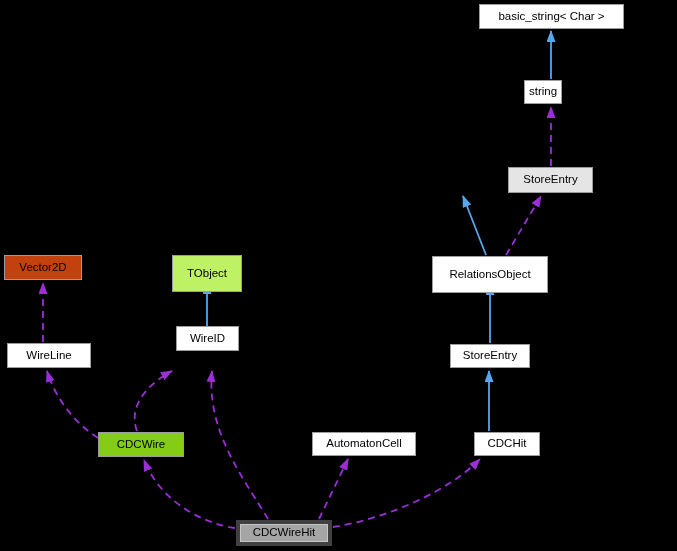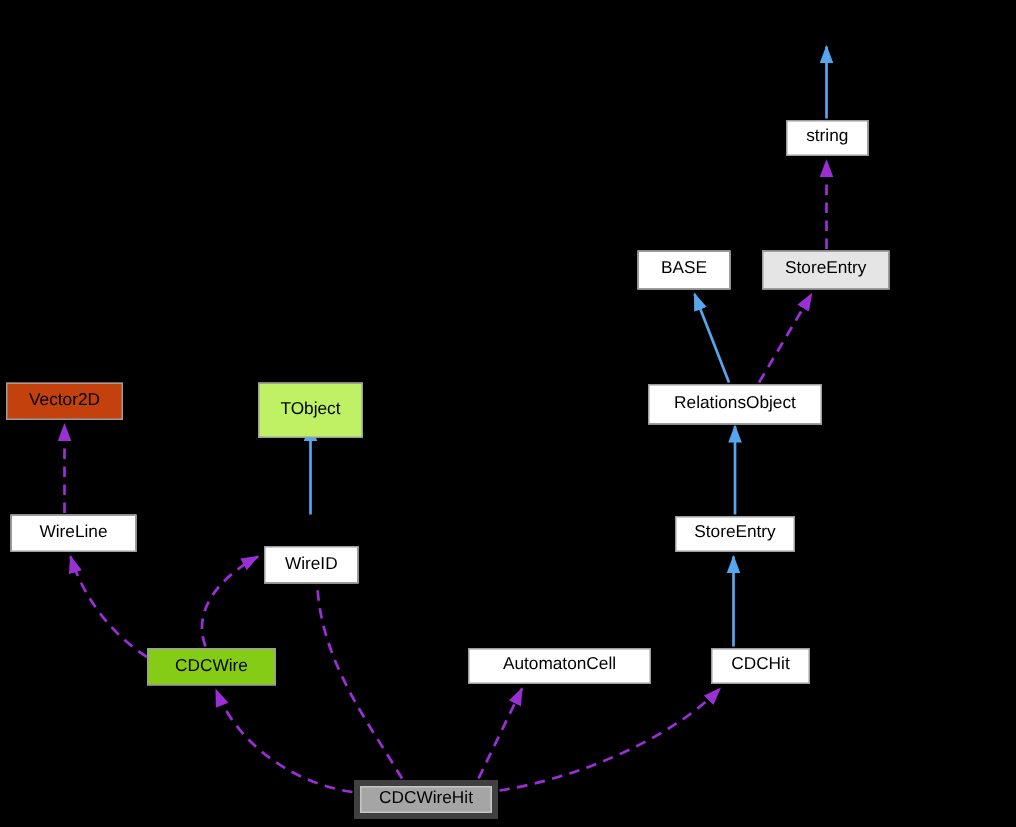--- a/index.html
+++ b/index.html
@@ -72,27 +72,27 @@
       <path d="M506,255 L541,196" fill="none" stroke="#9b2fd6" stroke-width="1.8" stroke-dasharray="7,5" marker-end="url(#arrow-usage)"></path>
       <path d="M43,342 L43,283" fill="none" stroke="#9b2fd6" stroke-width="1.8" stroke-dasharray="7,5" marker-end="url(#arrow-usage)"></path>
       <path d="M98,438 C76,424 56,400 47,371" fill="none" stroke="#9b2fd6" stroke-width="1.8" stroke-dasharray="7,5" marker-end="url(#arrow-usage)"></path>
       <path d="M137,431 C128,407 146,385 172,371" fill="none" stroke="#9b2fd6" stroke-width="1.8" stroke-dasharray="7,5" marker-end="url(#arrow-usage)"></path>
       <path d="M235,528 C200,523 160,500 144,460" fill="none" stroke="#9b2fd6" stroke-width="1.8" stroke-dasharray="7,5" marker-end="url(#arrow-usage)"></path>
       <path d="M268,519 C245,480 206,432 212,371" fill="none" stroke="#9b2fd6" stroke-width="1.8" stroke-dasharray="7,5" marker-end="url(#arrow-usage)"></path>
       <path d="M319,519 L348,459" fill="none" stroke="#9b2fd6" stroke-width="1.8" stroke-dasharray="7,5" marker-end="url(#arrow-usage)"></path>
       <path d="M333,527 C385,519 448,492 480,459" fill="none" stroke="#9b2fd6" stroke-width="1.8" stroke-dasharray="7,5" marker-end="url(#arrow-usage)"></path>
     </svg>
   <div class="nodes-layer" id="nodes">
-      <div class="node" style="left: 524px; top: 80px; width: 55px; height: 24px; color: rgb(0, 0, 0); background: rgb(255, 255, 255); border-color: rgb(157, 157, 157);">string</div>
-      <div class="node" style="left: 425px; top: 167px; width: 62px; height: 26px; color: rgb(0, 0, 0); background: rgb(255, 255, 255); border-color: rgb(157, 157, 157);">BASE</div>
+      <div class="node" style="left: 479px; top: 4px; width: 145px; height: 25px; color: rgb(0, 0, 0); background: rgb(255, 255, 255); border-color: rgb(157, 157, 157);">basic_string&lt; Char &gt;</div>
+      <div class="node" style="left: 524px; top: 80px; width: 38px; height: 24px; color: rgb(0, 0, 0); background: rgb(255, 255, 255); border-color: rgb(157, 157, 157);">string</div>
       <div class="node" style="left: 508px; top: 167px; width: 85px; height: 26px; color: rgb(0, 0, 0); background: #e5e5e5; border-color: rgb(157, 157, 157);">StoreEntry</div>
-      <div class="node" style="left: 432px; top: 256px; width: 116px; height: 27px; color: rgb(0, 0, 0); background: rgb(255, 255, 255); border-color: rgb(157, 157, 157);">RelationsObject</div>
+      <div class="node" style="left: 432px; top: 256px; width: 116px; height: 37px; color: rgb(0, 0, 0); background: rgb(255, 255, 255); border-color: rgb(157, 157, 157);">RelationsObject</div>
       <div class="node" style="left: 450px; top: 344px; width: 80px; height: 24px; color: rgb(0, 0, 0); background: rgb(255, 255, 255); border-color: rgb(157, 157, 157);">StoreEntry</div>
       <div class="node" style="left: 474px; top: 432px; width: 66px; height: 24px; color: rgb(0, 0, 0); background: rgb(255, 255, 255); border-color: rgb(157, 157, 157);">CDCHit</div>
       <div class="node" style="left: 4px; top: 255px; width: 78px; height: 25px; color: rgb(0, 0, 0); background: #c2410c; border-color: rgb(157, 157, 157);">Vector2D</div>
       <div class="node" style="left: 7px; top: 343px; width: 84px; height: 25px; color: rgb(0, 0, 0); background: rgb(255, 255, 255); border-color: rgb(157, 157, 157);">WireLine</div>
       <div class="node" style="left: 172px; top: 255px; width: 70px; height: 37px; color: rgb(0, 0, 0); background: #bef264; border-color: rgb(157, 157, 157);">TObject</div>
-      <div class="node" style="left: 176px; top: 364px; width: 63px; height: 25px; color: rgb(0, 0, 0); background: rgb(255, 255, 255); border-color: rgb(157, 157, 157); text-align: center;">WireID</div>
+      <div class="node" style="left: 176px; top: 326px; width: 63px; height: 25px; color: rgb(0, 0, 0); background: rgb(255, 255, 255); border-color: rgb(157, 157, 157); text-align: center;">WireID</div>
       <div class="node" style="left: 98px; top: 432px; width: 86px; height: 25px; color: rgb(0, 0, 0); background: #84cc16; border-color: rgb(157, 157, 157);">CDCWire</div>
-      <div class="node" style="left: 312px; top: 432px; width: 122px; height: 24px; color: rgb(0, 0, 0); background: rgb(255, 255, 255); border-color: rgb(157, 157, 157);">AutomatonCell</div>
+      <div class="node" style="left: 312px; top: 432px; width: 104px; height: 24px; color: rgb(0, 0, 0); background: rgb(255, 255, 255); border-color: rgb(157, 157, 157);">AutomatonCell</div>
       <div class="node highlight" style="left: 236px; top: 520px; width: 96px; height: 26px; color: rgb(0, 0, 0); background: rgb(165, 165, 165); border-color: rgb(64, 64, 64);">CDCWireHit</div>
     </div>
 </div>
 
 </body></html>

